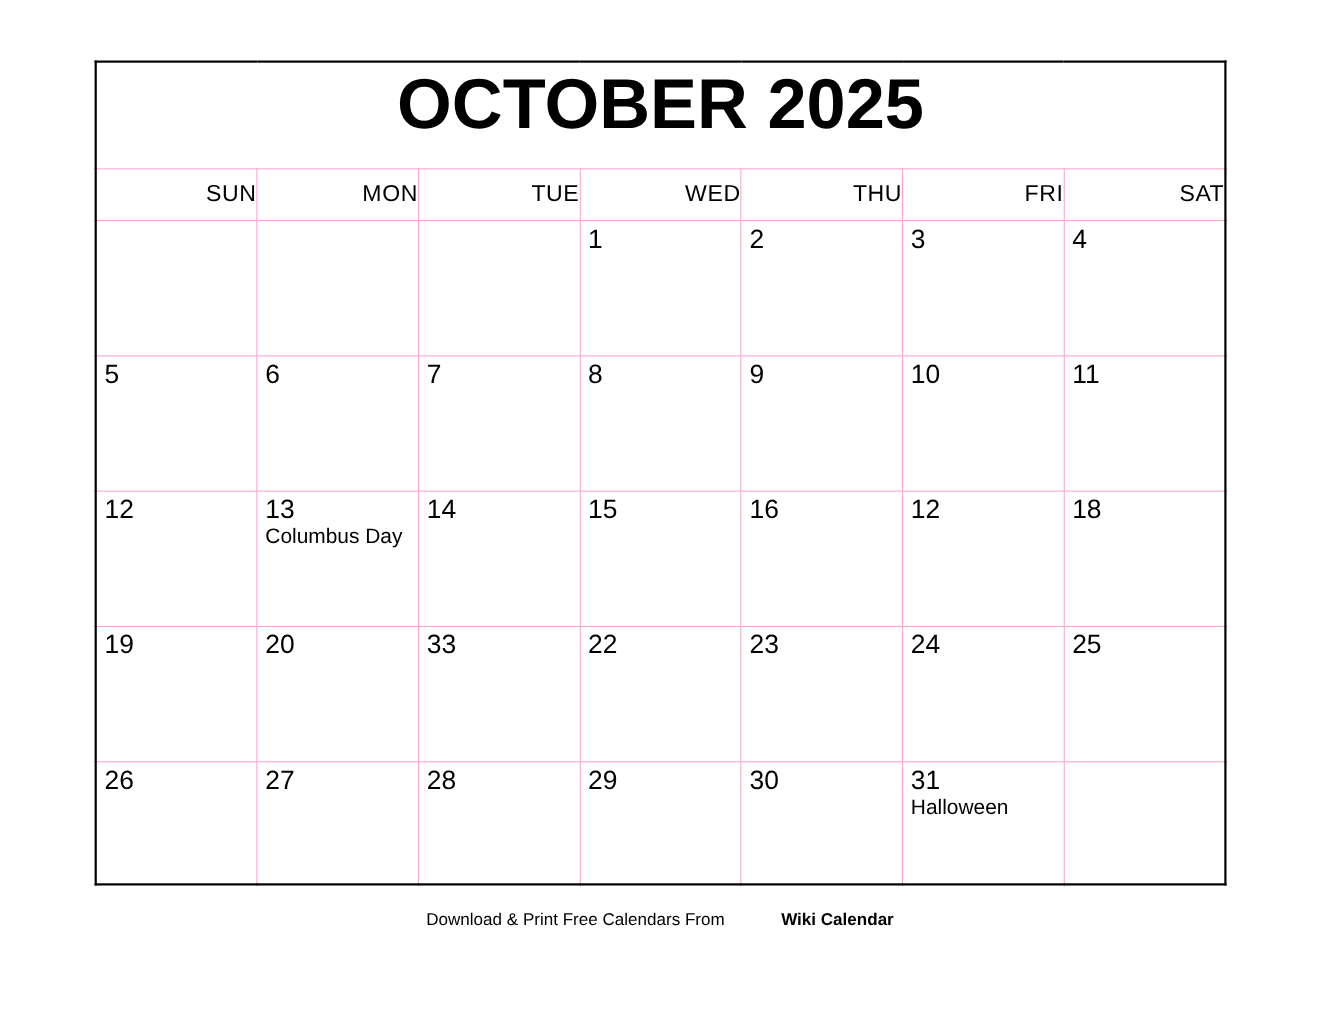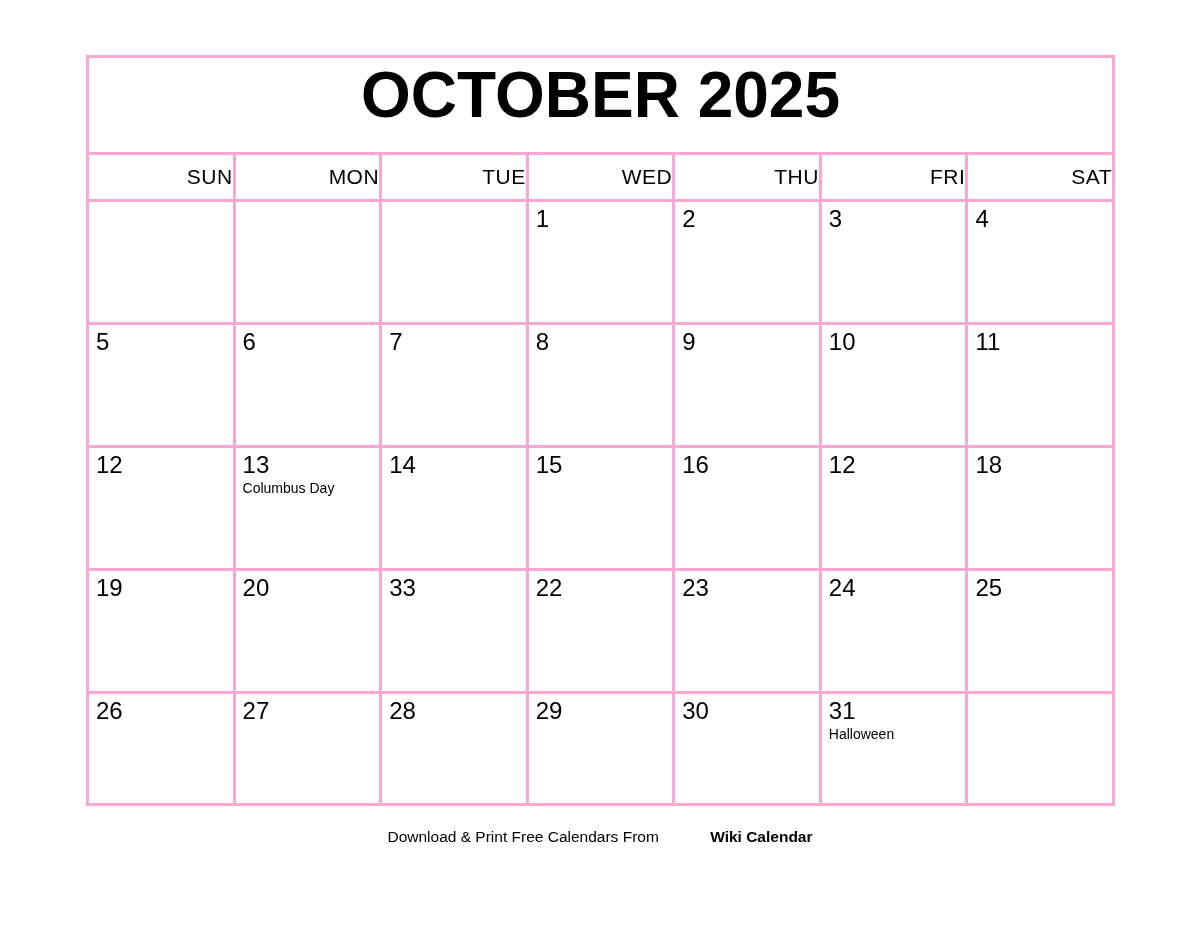--- a/index.html
+++ b/index.html
@@ -22,21 +22,21 @@
     position: absolute;
     left: 86px;
     top: 55px;
     width: 1029px;
     border-collapse: collapse;
     table-layout: fixed;
     border: 2px solid #000000;
   }
   table.calendar th,
   table.calendar td {
-    border: 3px solid #f9a8d4;
+    border: 1px solid #f9a8d4;
     vertical-align: top;
     background: #ffffff;
   }
   th.title-cell {
     height: 97px;
     text-align: center;
     vertical-align: middle;
     font-size: 64px;
     font-weight: bold;
     letter-spacing: 0px;
@@ -52,21 +52,21 @@
   }
   tbody tr { height: 123px; }
   tbody tr:last-child { height: 112px; }
   .day-number {
     font-size: 24px;
     line-height: 1.15;
     padding: 3px 4px 0 7px;
     min-height: 28px;
   }
   .event-label {
-    font-size: 14px;
+    font-size: 19px;
     line-height: 1.2;
     padding: 1px 4px 0 7px;
   }
   .footer {
     position: absolute;
     left: 0;
     top: 828px;
     width: 1200px;
     text-align: center;
     font-size: 15.5px;

